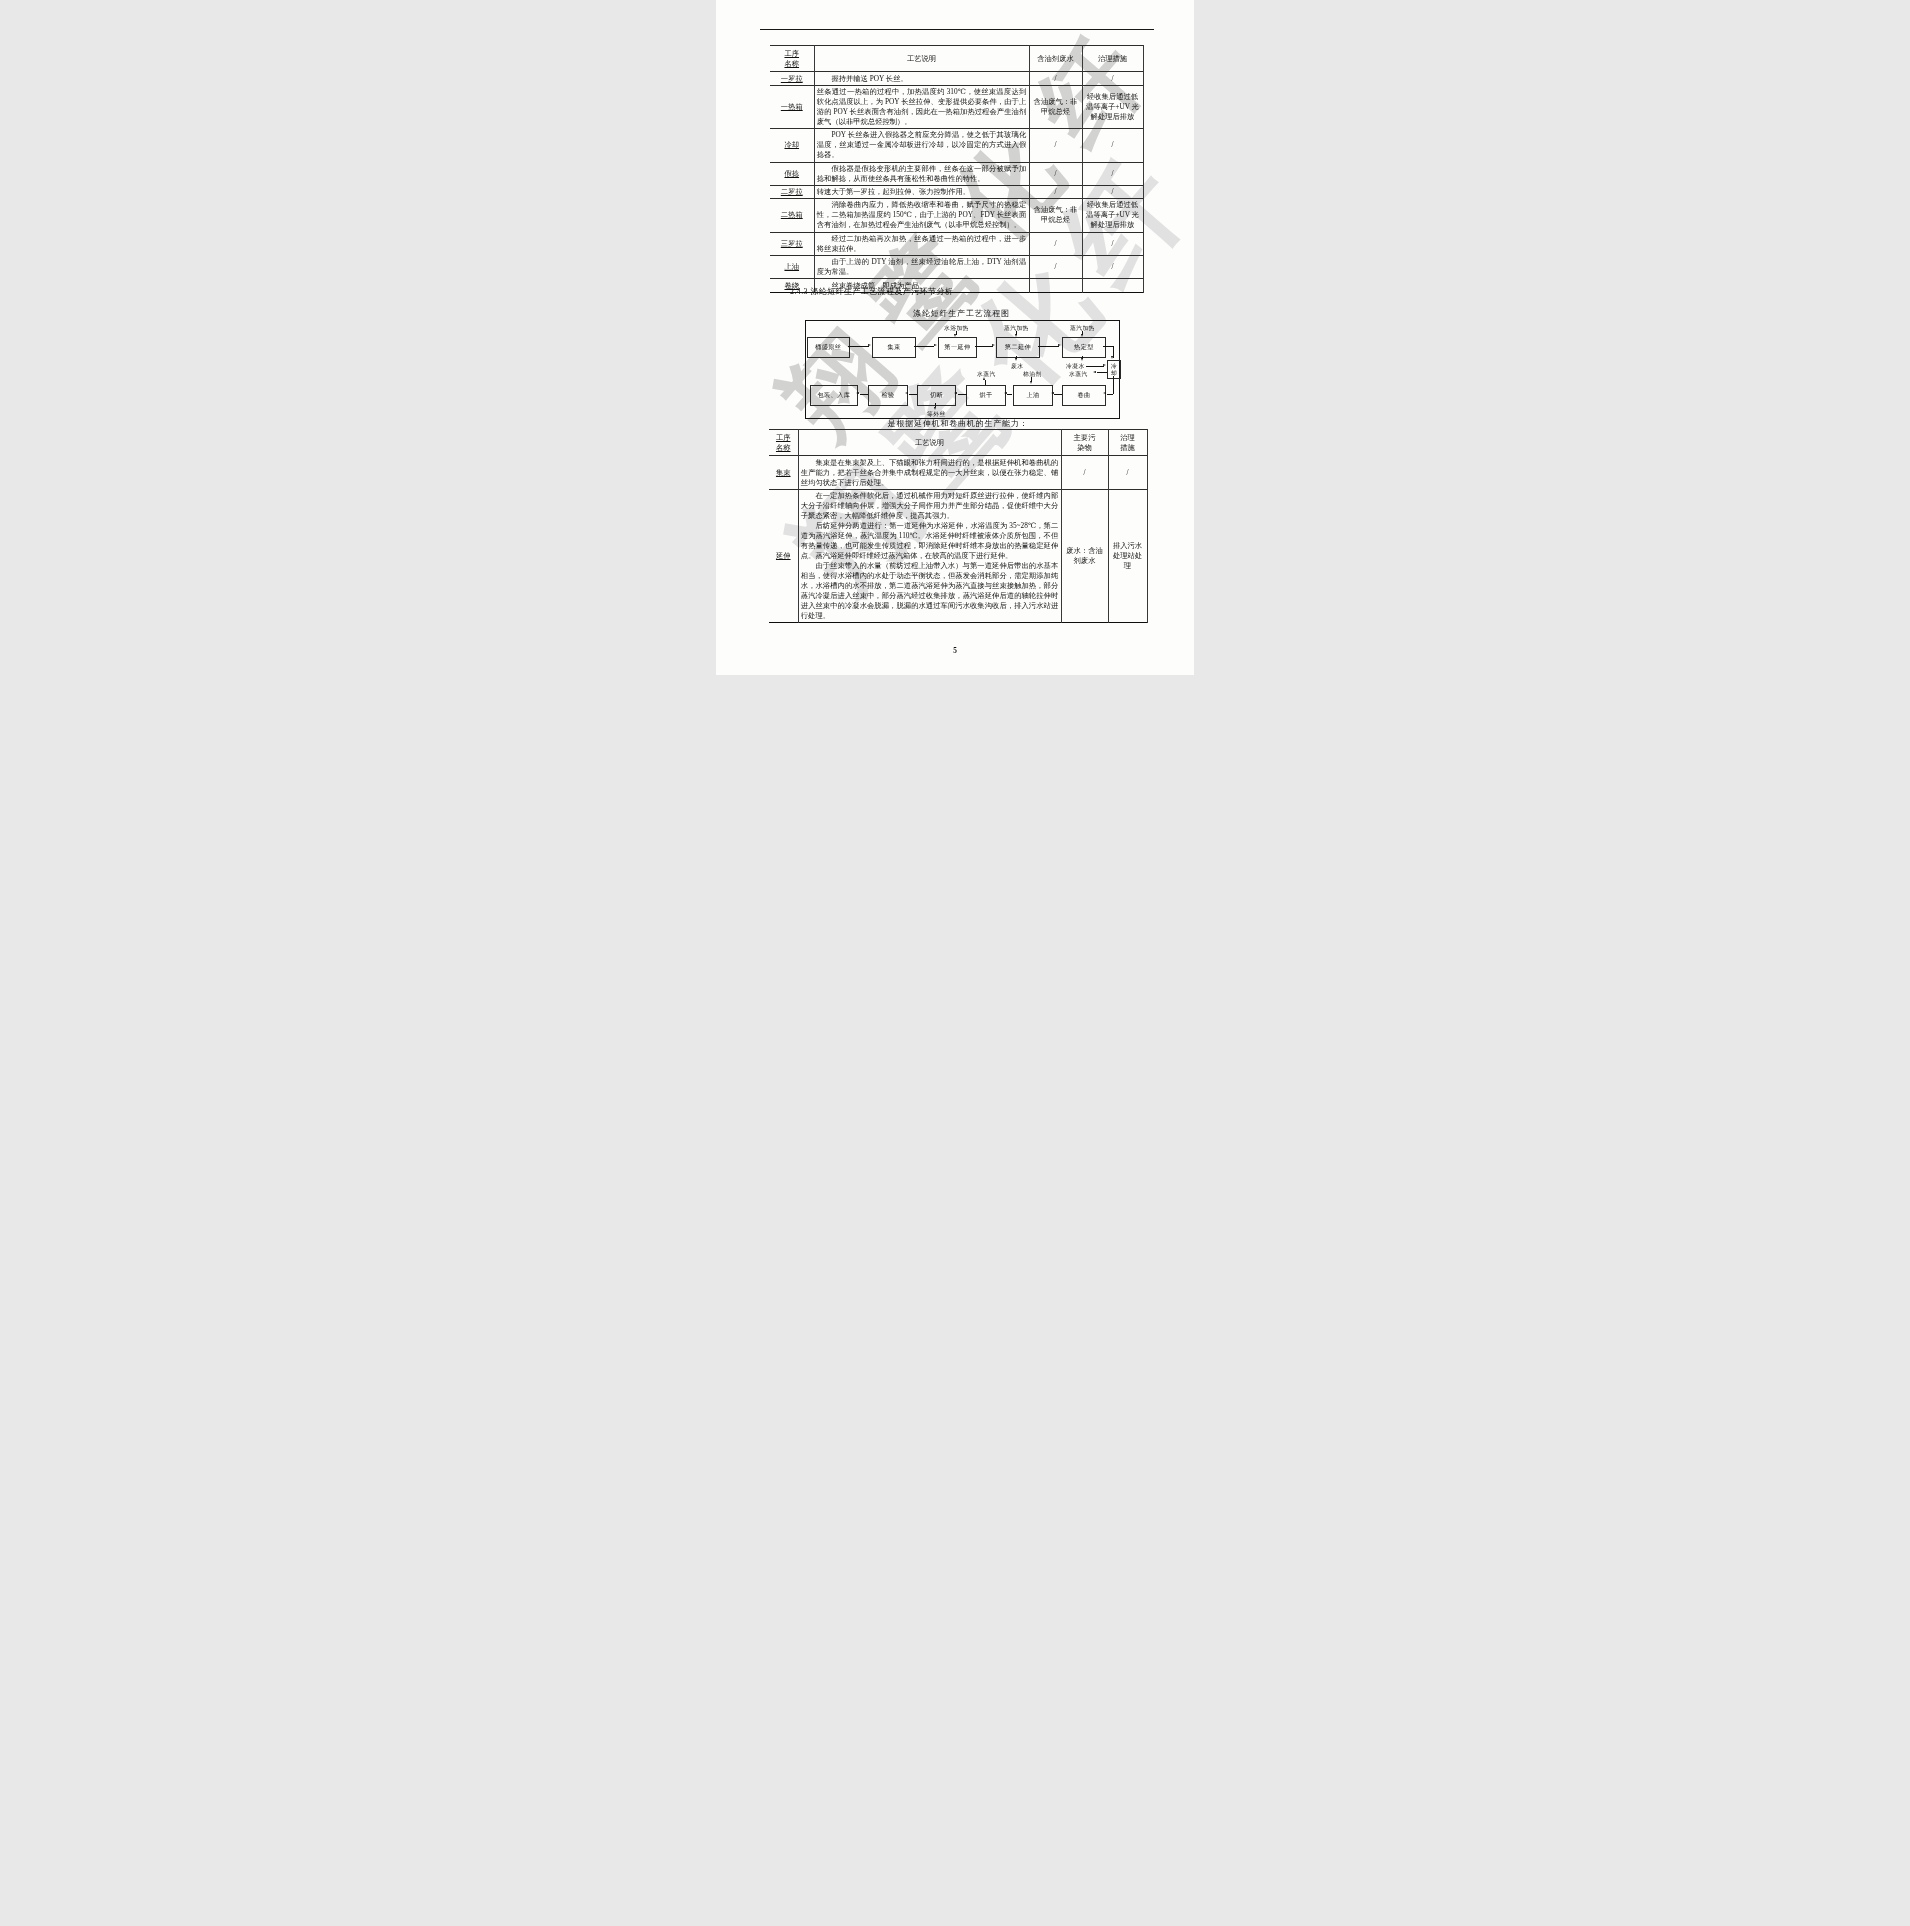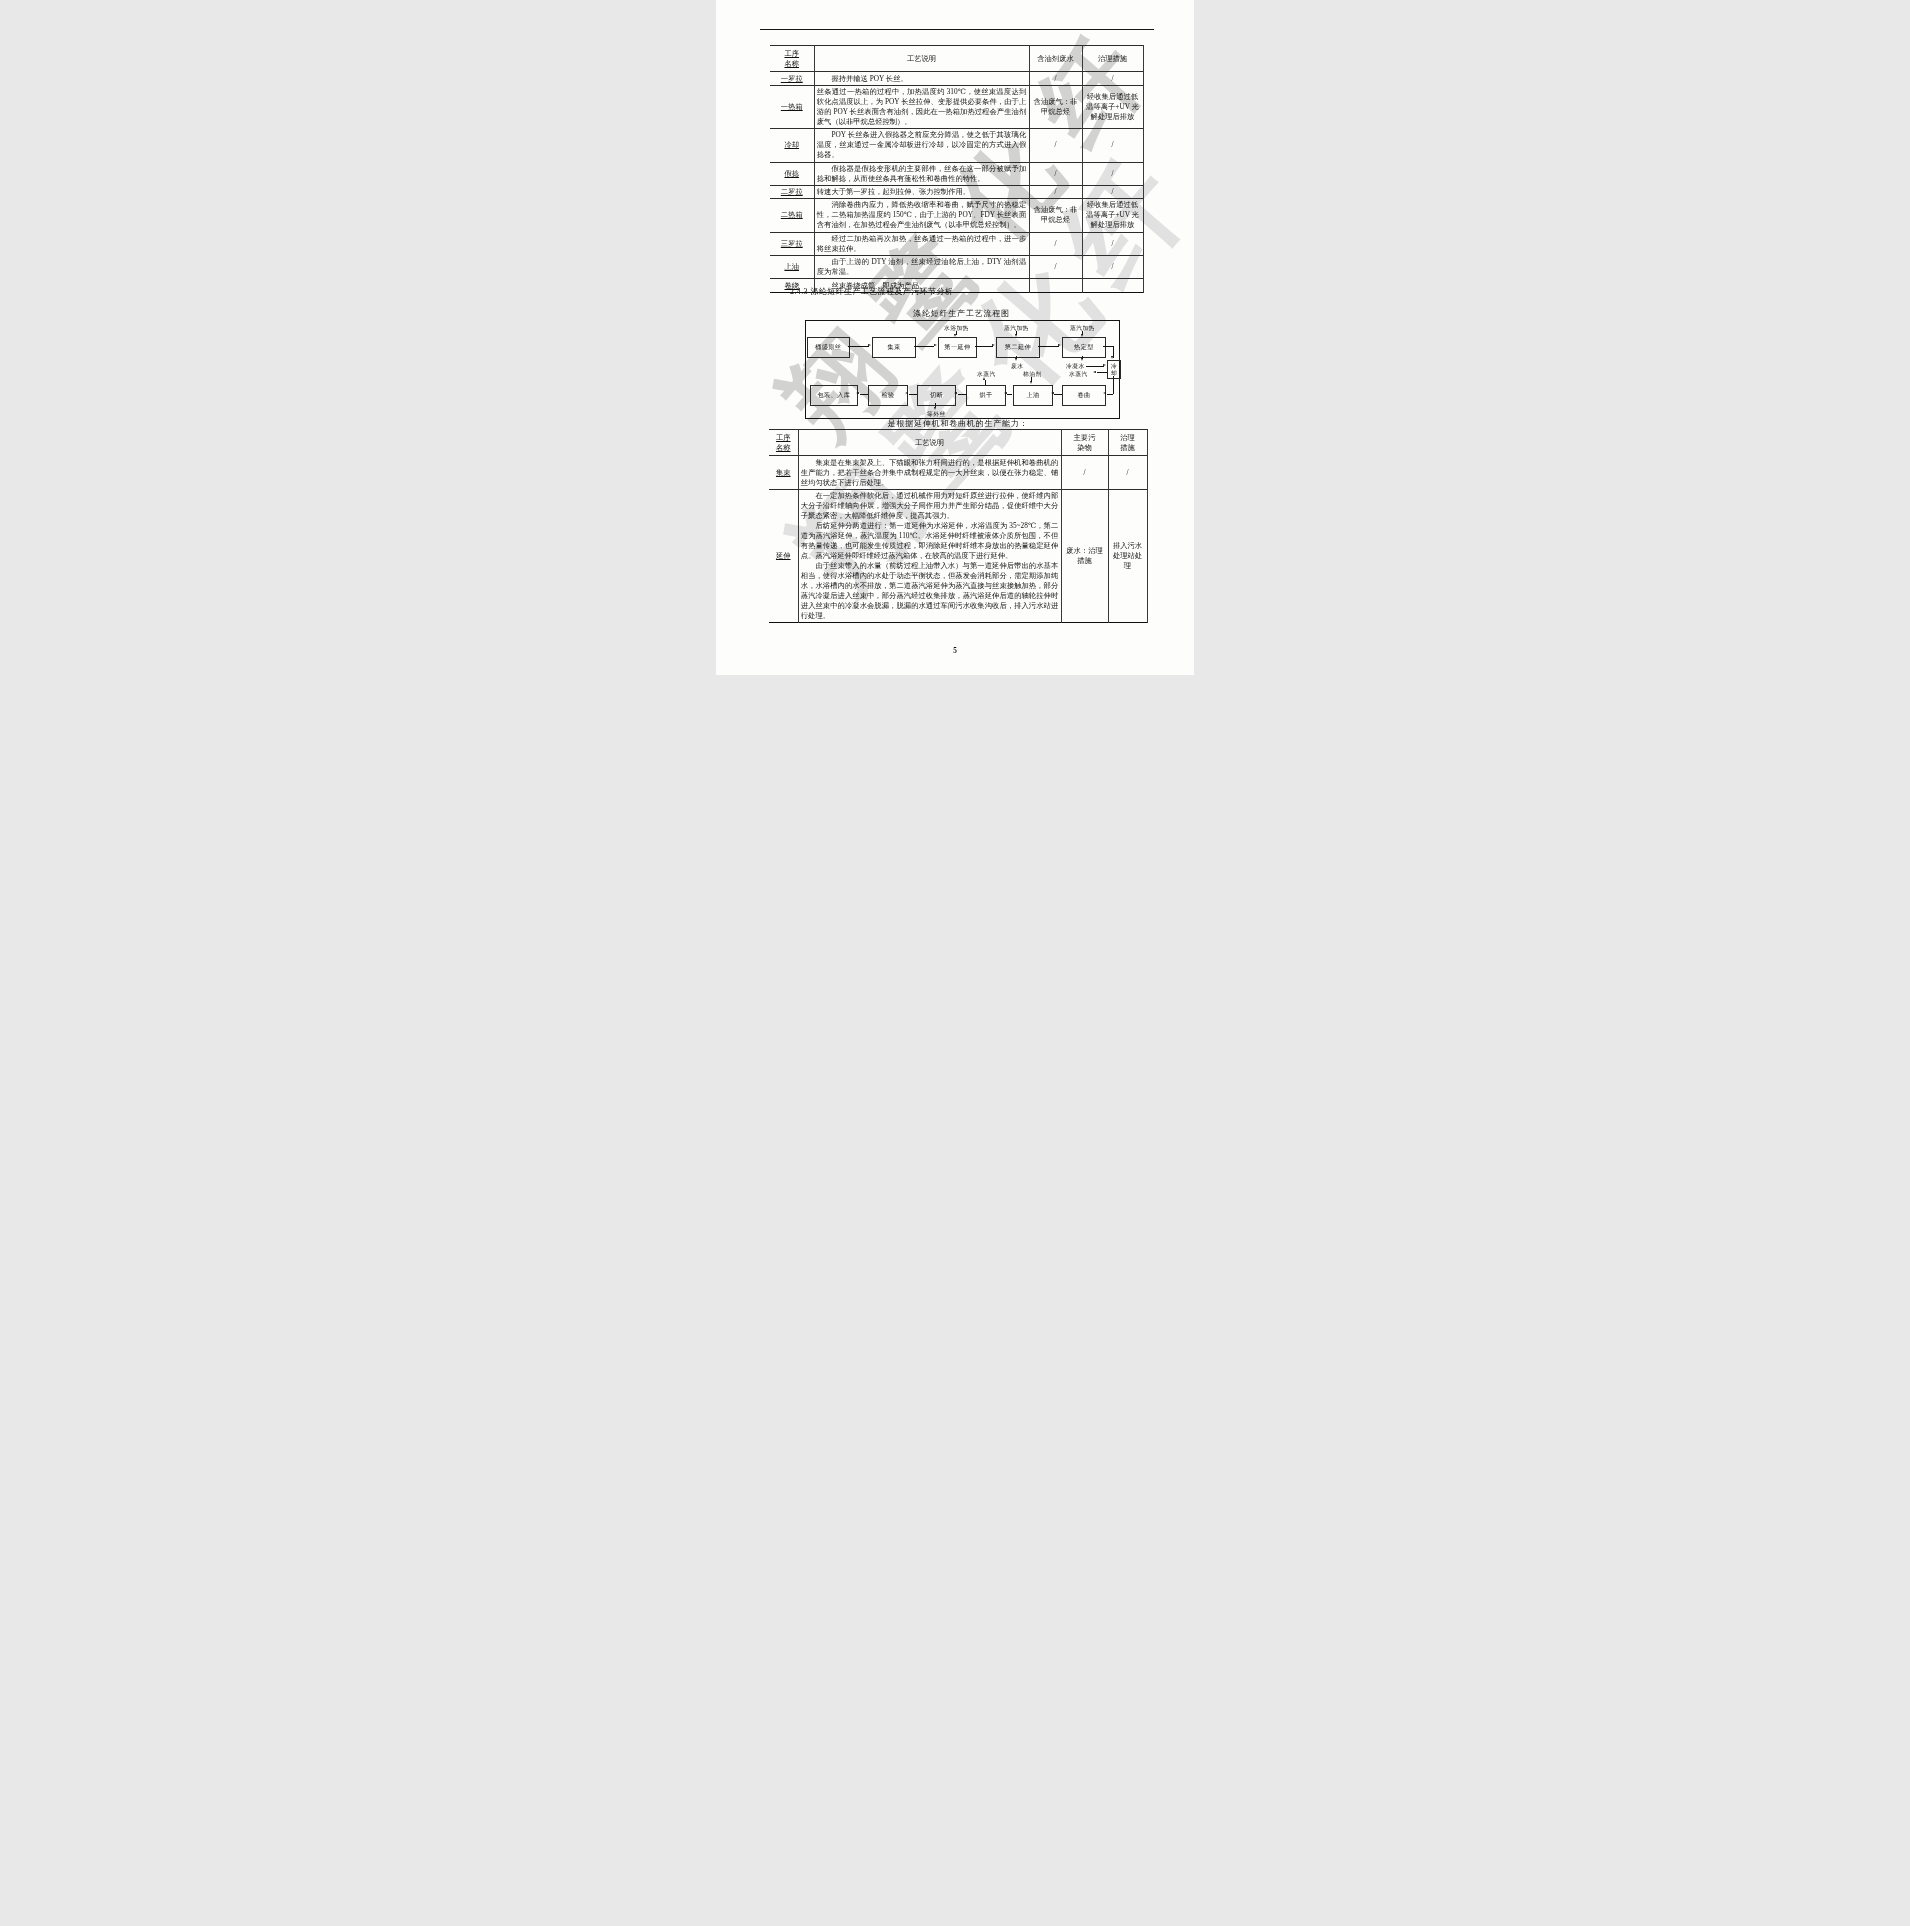--- a/index.html
+++ b/index.html
@@ -299,21 +299,21 @@
         <td class="mid">/</td>
         <td class="mid">/</td>
       </tr>
       <tr>
         <td class="name">延伸</td>
         <td class="desc">
           <p>在一定加热条件软化后，通过机械作用力对短纤原丝进行拉伸，使纤维内部大分子沿纤维轴向伸展，增强大分子间作用力并产生部分结晶，促使纤维中大分子聚态紧密，大幅降低纤维伸度，提高其强力。</p>
           <p>后纺延伸分两道进行：第一道延伸为水浴延伸，水浴温度为 35~28℃，第二道为蒸汽浴延伸，蒸汽温度为 110℃。水浴延伸时纤维被液体介质所包围，不但有热量传递，也可能发生传质过程，即消除延伸时纤维本身放出的热量稳定延伸点。蒸汽浴延伸即纤维经过蒸汽箱体，在较高的温度下进行延伸。</p>
           <p>由于丝束带入的水量（前纺过程上油带入水）与第一道延伸后带出的水基本相当，使得水浴槽内的水处于动态平衡状态，但蒸发会消耗部分，需定期添加纯水，水浴槽内的水不排放，第二道蒸汽浴延伸为蒸汽直接与丝束接触加热，部分蒸汽冷凝后进入丝束中，部分蒸汽经过收集排放，蒸汽浴延伸后道的轴轮拉伸时进入丝束中的冷凝水会脱漏，脱漏的水通过车间污水收集沟收后，排入污水站进行处理。</p>
         </td>
-        <td class="mid">废水：治理措施</td>
+        <td class="mid">废水：含油剂废水</td>
         <td class="mid">排入污水处理站处理</td>
       </tr>
     </tbody>
       </table>
 
     <div class="page-num">5</div>
   </div>
 </div>
 
 

